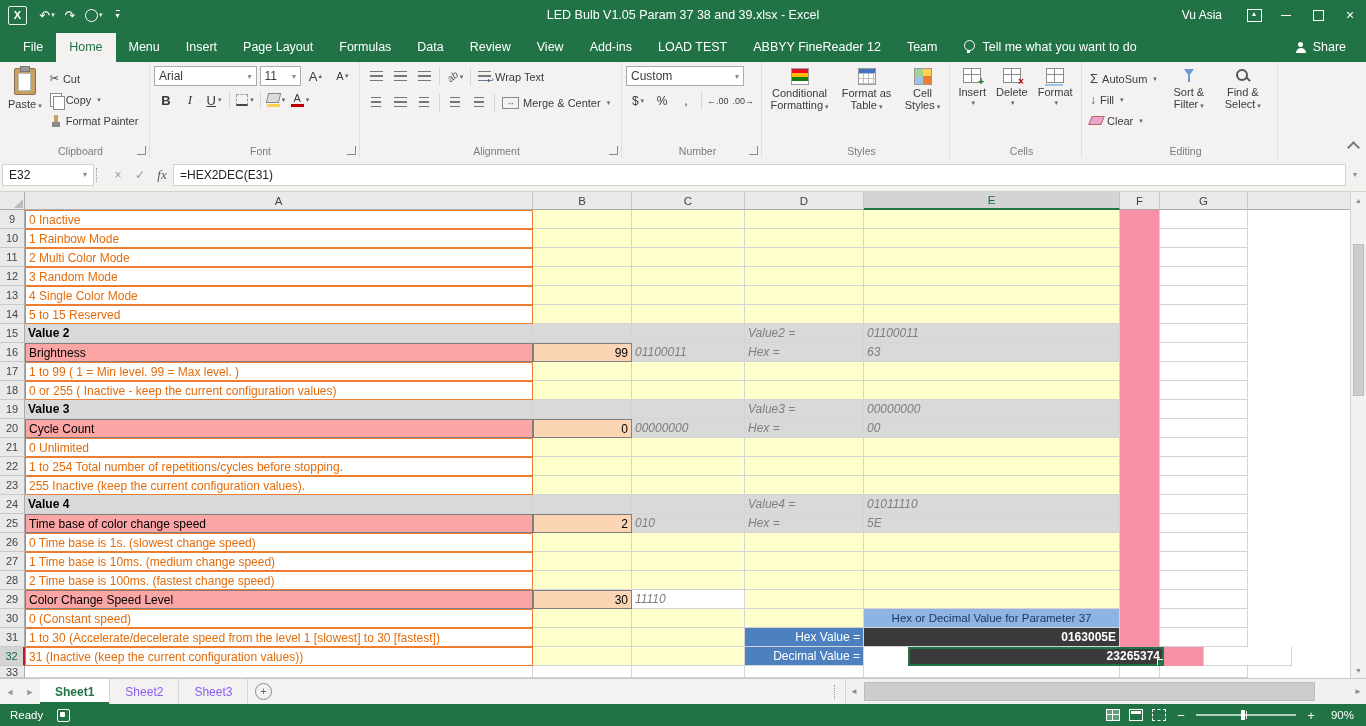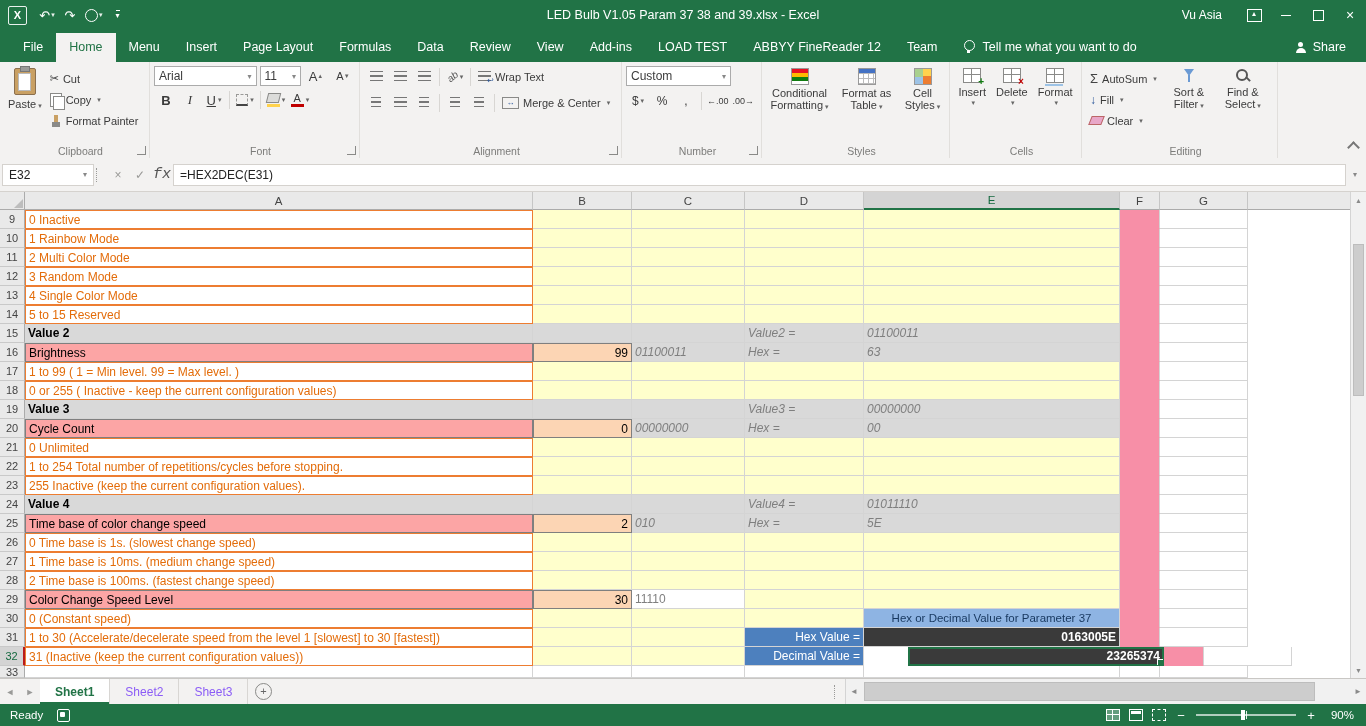--- a/index.html
+++ b/index.html
@@ -129,21 +129,21 @@
 
   
   .fbar{position:absolute;top:158px;left:0;right:0;height:34px;background:#F3F2F1;border-bottom:1px solid #D5D2CE;
         display:flex;align-items:center;box-sizing:border-box;padding:0 2px;}
   .namebox{width:92px;height:22px;background:#fff;border:1px solid #D5D2CE;box-sizing:border-box;
            display:flex;align-items:center;justify-content:space-between;padding:0 6px;font-size:12px;color:#222;}
   .nb-caret{font-size:8px;color:#888;}
   .fb-dots{width:8px;height:14px;margin:0 2px;border-left:1px dotted #9a9a98;}
   .fb-btn{width:22px;height:22px;border:0;background:transparent;color:#9a9a98;font-size:12px;
           display:flex;align-items:center;justify-content:center;}
-  .fb-btn.fx{font-style:italic;font-family:Liberation Mono, monospace;color:#555;font-size:15px;}
+  .fb-btn.fx{font-style:italic;font-family:Liberation Serif, serif;color:#555;font-size:13px;}
   .fb-input{flex:1;height:22px;background:#fff;border:1px solid #D5D2CE;box-sizing:border-box;
             display:flex;align-items:center;padding:0 6px;font-size:12px;color:#222;}
   .fb-expand{width:18px;display:flex;align-items:center;justify-content:center;font-size:8px;color:#888;}
 
   
   .gridwrap{position:absolute;top:192px;left:0;right:16px;height:486px;background:#fff;overflow:hidden;}
   .ghead{display:flex;height:18px;}
   .corner{width:25px;box-sizing:border-box;background:#E9E9E9;border-right:1px solid #ABABAB;border-bottom:1px solid #ABABAB;position:relative;flex:none;}
   .corner::after{content:"";position:absolute;right:1px;bottom:1px;border-left:9px solid transparent;border-bottom:9px solid #BDBDBD;}
   .colhead{box-sizing:border-box;background:#E9E9E9;border-right:1px solid #C6C6C6;border-bottom:1px solid #ABABAB;
@@ -159,21 +159,21 @@
         display:flex;align-items:center;padding:0 3px;white-space:nowrap;overflow:hidden;flex:none;background:#fff;}
   .w-A{width:508px}.w-B{width:99px}.w-C{width:113px}.w-D{width:119px}.w-E{width:256px}.w-F{width:40px}.w-G{width:88px}
   .w-X{flex:1;border-right:none;border-bottom:none;}
   .s-note{color:#E36C0A;border:1px solid #ED7D31;background:#fff;}
   .s-section{background:#D9D9D9;font-weight:bold;}
   .s-graycell{background:#D9D9D9;}
   .s-grayinfo{background:#D9D9D9;color:#7F7F7F;font-style:italic;}
   .s-param{background:#fca5a5;border:1px solid #7F7F7F;}
   .s-num{background:#FCD5B4;border:1px solid #7F7F7F;justify-content:flex-end;}
   .s-bin{background:#D9D9D9;color:#7F7F7F;font-style:italic;}
-  .s-bin-white{background:#fff;color:#7F7F7F;}
+  .s-bin-white{background:#fff;color:#7F7F7F;font-style:italic;}
   .s-yellow{background:#FFFFCC;}
   .s-pink{background:#F78FA7;border-bottom:1px solid #F78FA7;}
   .s-plain{background:#fff;}
   .s-banner{background:#8EB4E3;color:#17375E;justify-content:center;font-size:11.5px;}
   .s-bluelabel{background:#4D80BE;color:#fff;justify-content:flex-end;}
   .s-dark{background:#3A3A3A;color:#fff;font-weight:bold;justify-content:flex-end;}
   .s-void{background:#fff;border:none;}
   .selcell{outline:2px solid #217346;outline-offset:-2px;position:relative;z-index:2;margin-left:44px;}
   .selcell::after{content:"";position:absolute;right:0;bottom:0;width:5px;height:5px;background:#217346;border-left:1px solid #fff;border-top:1px solid #fff;}
 
@@ -415,21 +415,21 @@
               <span class="car">▾</span>
             </div>
         </div>
       </div>
       <div class="glabel">Alignment</div>
       <div class="launcher"></div>
     </div>
 
     <div class="rgroup" style="width:140px">
       <div class="gcol" style="gap:5px">
-        <div class="combo" style="width:105px">
+        <div class="combo" style="width:118px">
             <span>Custom</span>
             <span class="nb-caret">▾</span>
           </div>
         <div style="display:flex;align-items:center">
           <div class="ibtn">
               <span>$</span>
               <span class="car">▾</span>
             </div>
           <div class="ibtn">%</div>
           <div class="ibtn">,</div>

